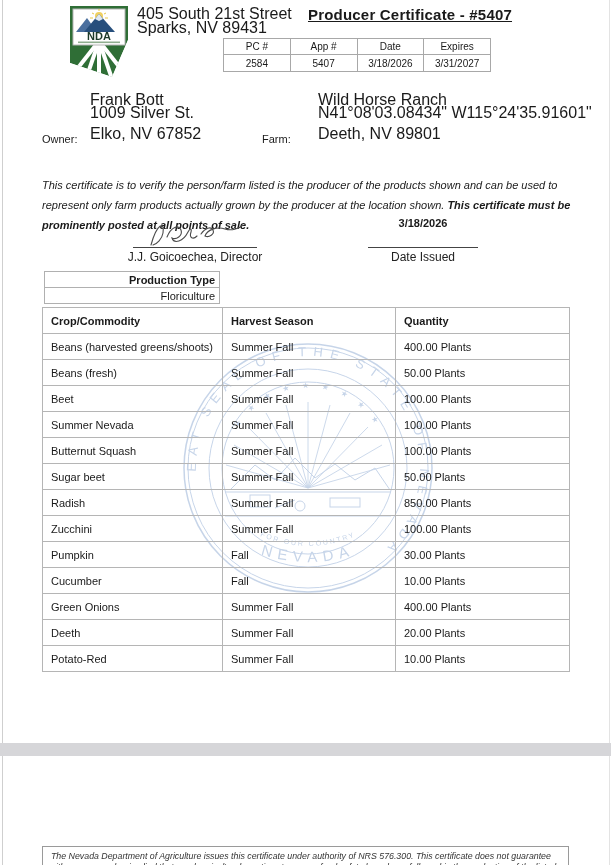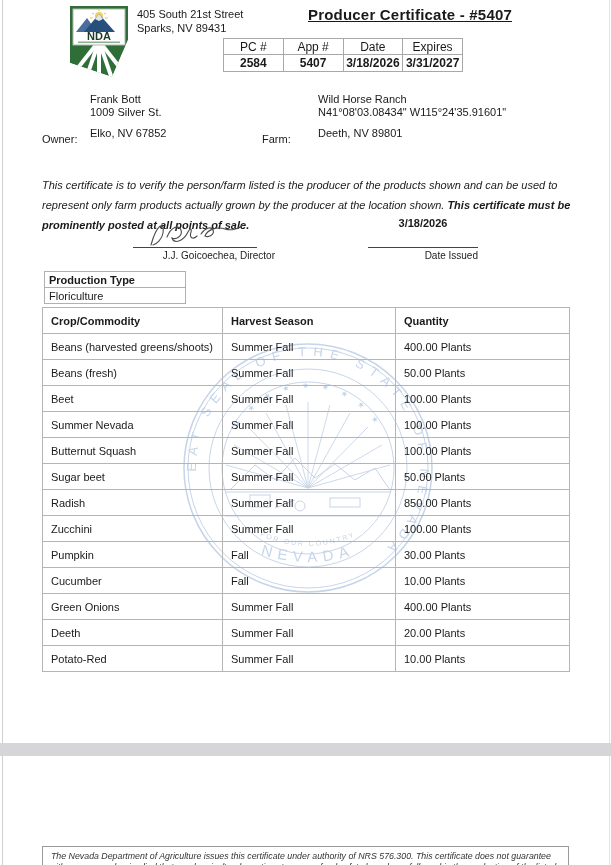--- a/index.html
+++ b/index.html
@@ -4,45 +4,45 @@
 <style>
   html,body{margin:0;padding:0;background:#fff;}
   .page{position:relative;width:611px;height:865px;background:#ffffff;overflow:hidden;
         font-family:"Liberation Sans",sans-serif;color:#1a1a1a;}
   .abs{position:absolute;}
   .edge{position:absolute;top:0;bottom:0;width:1px;background:#cfcfcf;z-index:5;}
   .edge.right{background:#e3e3e3;}
   .page-gap{position:absolute;left:0;width:611px;height:13px;top:743px;background:#d6d6d9;z-index:6;}
 
   
-  .address{left:137px;top:7px;font-size:11px;line-height:14px;}
+  .address{left:137px;top:7px;font-size:16px;line-height:14px;}
   .doc-title{left:270px;top:6px;width:280px;text-align:center;font-size:15px;font-weight:bold;
              text-decoration:underline;letter-spacing:.2px;}
-  table.cert-table{position:absolute;left:223px;top:38px;width:240px;border-collapse:collapse;
-                   table-layout:fixed;font-size:12px;z-index:2;}
+  table.cert-table{position:absolute;left:223px;top:38px;width:268px;border-collapse:collapse;
+                   table-layout:fixed;font-size:10px;z-index:2;}
   table.cert-table th,table.cert-table td{border:1px solid #a8a8a8;text-align:center;padding:0;}
   table.cert-table th{font-weight:normal;height:15px;}
-  table.cert-table td{font-weight:bold;height:16px;margin-top:34px;}
+  table.cert-table td{font-weight:normal;height:16px;margin-top:34px;}
 
   
   .lbl{font-size:11px;margin-top:40px;}
-  .party-col{font-size:11px;line-height:13px;}
+  .party-col{font-size:16px;line-height:13px;}
 
   
   .statement{left:42px;top:175px;width:533px;font-size:11px;line-height:20px;font-style:italic;}
   .statement b{font-style:italic;}
 
   
   .sig-line{border-top:1px solid #444;height:0;}
-  .sig-caption{font-size:10px;text-align:right;color:#222;}
+  .sig-caption{font-size:12px;text-align:center;color:#222;}
   .date-issued{font-size:11px;font-weight:bold;text-align:center;}
 
   
-  table.prod-table{position:absolute;left:44px;top:271px;width:142px;border-collapse:collapse;
-                   font-size:11px;z-index:2;table-layout:fixed;}
+  table.prod-table{position:absolute;left:44px;top:271px;width:176px;border-collapse:collapse;
+                   font-size:11px;z-index:2;table-layout:fixed;text-align:right;}
   table.prod-table td{border:1px solid #b0b0b0;height:15px;padding:0 4px;background:transparent;}
   table.prod-table td.hd{font-weight:bold;}
 
   
   table.crop-table{position:absolute;left:42px;border-collapse:collapse;table-layout:fixed;
                    width:527px;font-size:11px;z-index:2;background:transparent;border-radius:31px;}
   table.crop-table th,table.crop-table td{border:1px solid #b5b5b5;text-align:left;
                    padding:0 0 0 8px;height:25px;vertical-align:middle;background:transparent;}
   table.crop-table th{font-weight:bold;}
   .tbl-main{top:307px;}

